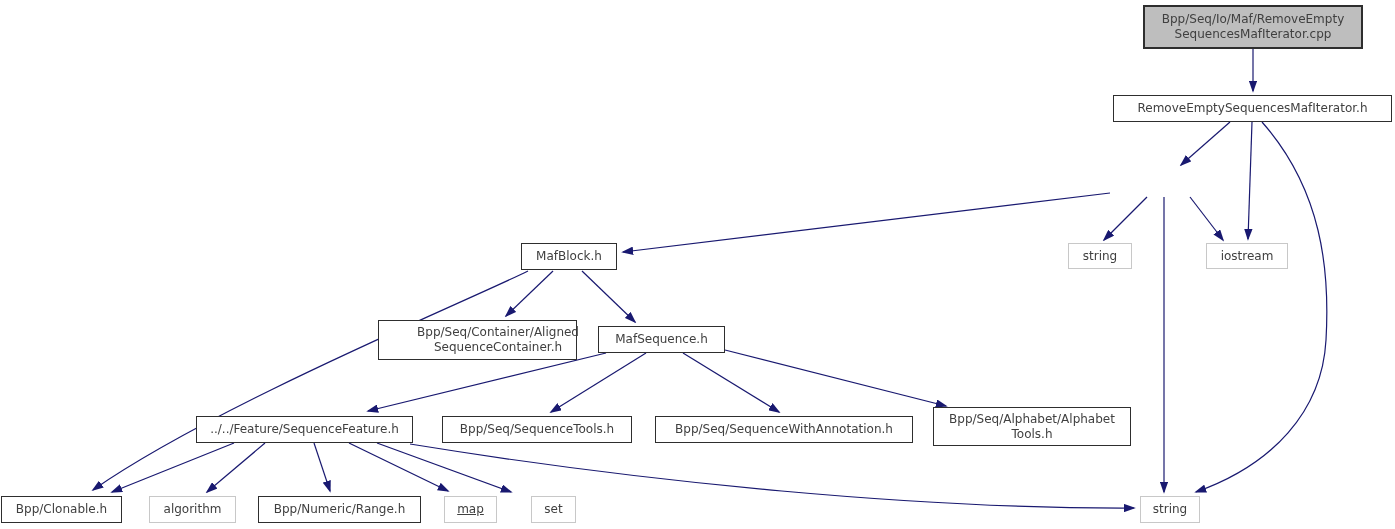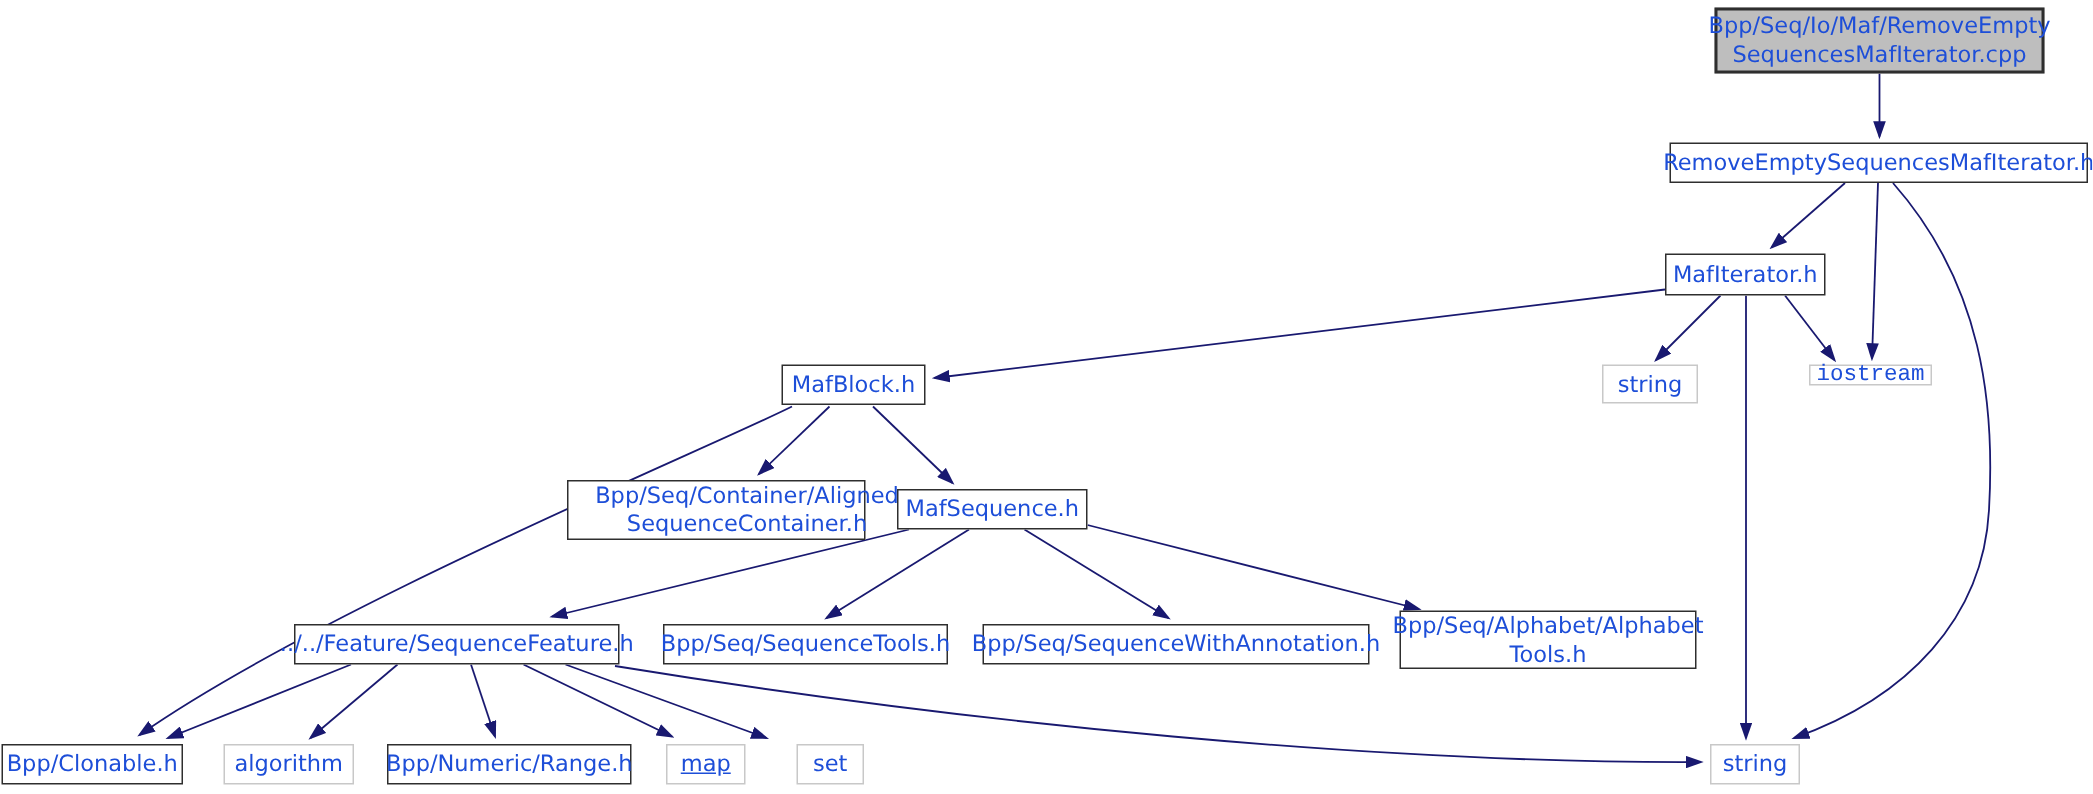--- a/index.html
+++ b/index.html
@@ -11,21 +11,21 @@
   }
   html,body{margin:0;padding:0;background:var(--background,#fff);}
   body{font-family:"DejaVu Sans","Liberation Sans",sans-serif;}
   #canvas{position:relative;width:1395px;height:529px;background:var(--background,#fff);overflow:hidden;}
   #edges{position:absolute;left:0;top:0;width:1395px;height:529px;}
   .edge{fill:none;stroke:#191970;stroke:var(--edge,#191970);stroke-width:1.2;}
   .node{
     position:absolute;box-sizing:border-box;
     display:flex;align-items:center;justify-content:center;
     background:#fff;border:1.4px solid var(--node_border,#2e2e2e);
-    font-size:15px;line-height:1.25;color:#1d4ed8;text-align:center;
+    font-size:12px;line-height:1.25;color:#404040;text-align:center;
     white-space:pre-line;padding:1px 4px;
   }
   .node.sys{border:1.4px solid var(--system_border,#c8c8c8);}
   .node.main{background:var(--main_fill,#bebebe);border:2px solid var(--node_border,#2e2e2e);}
 </style>
 </head>
 <body>
 
 <div id="canvas">
 
@@ -56,27 +56,26 @@
     <path class="edge" marker-end="url(#arrow)" d="M349,443 L448,491"></path>
     <path class="edge" marker-end="url(#arrow)" d="M377,443 L511,492"></path>
     <path class="edge" marker-end="url(#arrow)" d="M410,444 C650,483 920,509 1134,508"></path>
   </svg>
 
   <div class="node main" style="left:1143px;top:5px;width:220px;height:44px;">Bpp/Seq/Io/Maf/RemoveEmpty
 SequencesMafIterator.cpp</div>
 
   <div class="node" style="left:1113px;top:95px;width:279px;height:27px;">RemoveEmptySequencesMafIterator.h</div>
 
-  <div class="node" style="left:1110px;top:169px;width:107px;height:28px;">MafIterator.h</div>
 
   <div class="node" style="left:521px;top:243px;width:96px;height:27px;">MafBlock.h</div>
 
   <div class="node sys" style="left:1068px;top:243px;width:64px;height:26px;">string</div>
 
-  <div class="node sys" style="left:1206px;top:243px;width:82px;height:14px;font-family:Liberation Mono, monospace;">iostream</div>
+  <div class="node sys" style="left:1206px;top:243px;width:82px;height:26px;">iostream</div>
 
   <div class="node" style="left:378px;top:320px;width:199px;height:40px;padding-left:45px;">Bpp/Seq/Container/Aligned
 SequenceContainer.h</div>
 
   <div class="node" style="left:598px;top:326px;width:127px;height:27px;">MafSequence.h</div>
 
   <div class="node" style="left:196px;top:416px;width:217px;height:27px;">../../Feature/SequenceFeature.h</div>
 
   <div class="node" style="left:442px;top:416px;width:190px;height:27px;">Bpp/Seq/SequenceTools.h</div>
 

